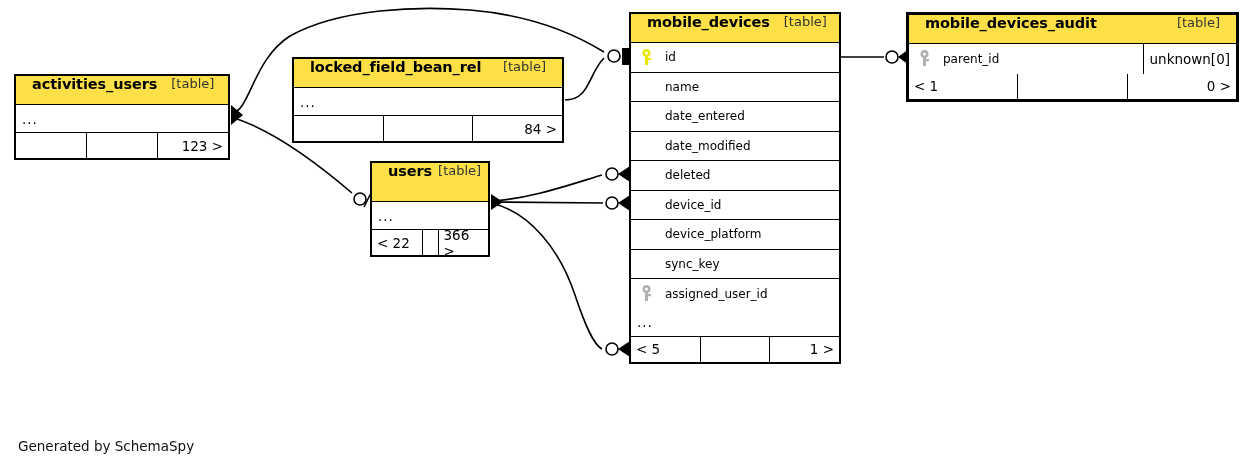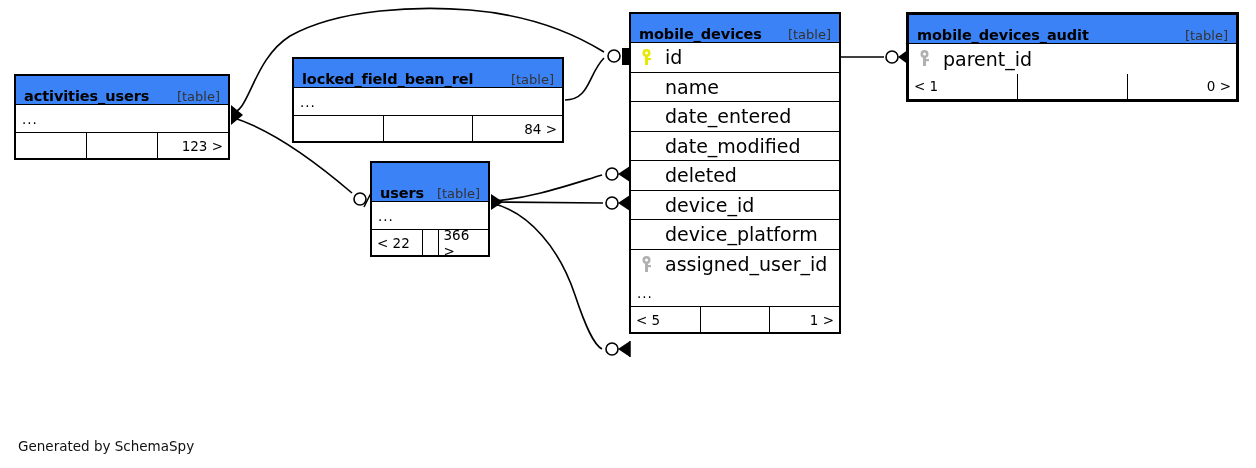--- a/index.html
+++ b/index.html
@@ -38,26 +38,26 @@
     border: 2px solid #000000;
     font-size: 13.5px;
     color: #000000;
   }
   .table-box.highlight {
     border-width: 3px;
   }
 
   .tbl-title {
     box-sizing: border-box;
-    background: #3b82f6;
+    background: #fde047;
     border-bottom: 1px solid #000000;
     display: flex;
-    align-items: flex-end;
+    align-items: flex-start;
     justify-content: space-between;
-    padding: 0 8px;
+    padding: 0 16px;
     height: 29px;
     white-space: nowrap;
   }
   .tbl-name {
     font-weight: bold;
     font-size: 14.5px;
     letter-spacing: -0.1px;
   }
   .tbl-kind {
     font-size: 13px;
@@ -78,21 +78,21 @@
 
   .row-key {
     width: 30px;
     min-width: 30px;
     display: flex;
     align-items: center;
     justify-content: center;
   }
   .row-label {
     padding-left: 4px;
-    font-size: 19px;
+    font-size: 12px;
   }
   .row-type {
     margin-left: auto;
     border-left: 1px solid #000000;
     height: 100%;
     display: flex;
     align-items: center;
     padding: 0 6px;
     font-size: 13.5px;
     box-sizing: border-box;
@@ -277,20 +277,24 @@
         </div>
         <div class="tbl-row">
           <span class="row-key"></span>
           <span class="row-label">device_id</span>
         </div>
         <div class="tbl-row">
           <span class="row-key"></span>
           <span class="row-label">device_platform</span>
         </div>
         <div class="tbl-row">
+          <span class="row-key"></span>
+          <span class="row-label">sync_key</span>
+        </div>
+        <div class="tbl-row">
           <span class="row-key">
             <svg class="key-icon" width="11" height="17" viewBox="0 0 11 17">
               <circle cx="5.5" cy="4" r="4" fill="#b0b0b0"></circle>
               <circle cx="5.5" cy="4" r="1.5" fill="#ffffff"></circle>
               <rect x="4" y="6" width="3" height="10" fill="#b0b0b0"></rect>
               <rect x="7" y="9" width="3" height="2.2" fill="#b0b0b0"></rect>
             </svg>
           </span>
           <span class="row-label">assigned_user_id</span>
         </div>
@@ -314,20 +318,21 @@
         <div class="tbl-row">
           <span class="row-key">
             <svg class="key-icon" width="11" height="17" viewBox="0 0 11 17">
               <circle cx="5.5" cy="4" r="4" fill="#b0b0b0"></circle>
               <circle cx="5.5" cy="4" r="1.5" fill="#ffffff"></circle>
               <rect x="4" y="6" width="3" height="10" fill="#b0b0b0"></rect>
               <rect x="7" y="9" width="3" height="2.2" fill="#b0b0b0"></rect>
             </svg>
           </span>
           <span class="row-label">parent_id</span>
+          <span class="row-type">unknown[0]</span>
         </div>
       </div>
 
     <div class="tbl-footer">
       <div class="foot-cell left">&lt; 1</div>
       <div class="foot-cell"></div>
       <div class="foot-cell right">0 &gt;</div>
     </div>
   </div>
 

